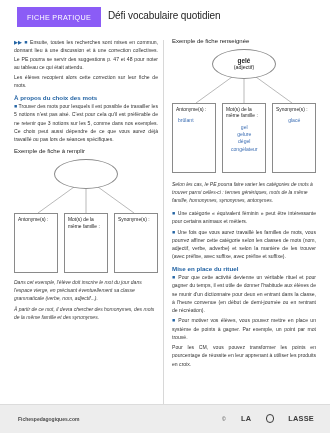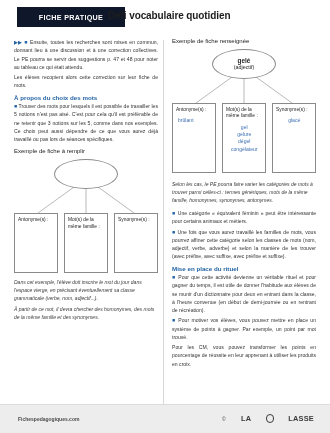--- a/index.html
+++ b/index.html
@@ -10,30 +10,30 @@
     overflow:hidden;
     position:relative;
     color:#2b2b2b;
   }
   .page{position:absolute;inset:0;background:#fff;}
 
   
   .header{position:absolute;left:0;top:0;width:330px;height:32px;}
   .badge{
     position:absolute;left:17px;top:7px;
-    width:108px;height:20px;
-    background:#0f172a;
+    width:84px;height:20px;
+    background:#8b5cf6;
     color:#ffffff;
-    font-size:7.2px;font-weight:bold;letter-spacing:.3px;
+    font-size:7.2px;font-weight:normal;letter-spacing:.3px;
     display:flex;align-items:center;justify-content:center;
     text-transform:uppercase;
   }
   .doc-title{
     position:absolute;left:108px;top:10px;
-    font-size:10px;font-weight:bold;color:#1d1d1d;
+    font-size:10px;font-weight:normal;color:#1d1d1d;
     letter-spacing:-.1px;
     text-align:right;
   }
 
   
   .col{position:absolute;top:38px;width:144px;}
   .col-left{left:14px;}
   .col-right{left:172px;}
   .divider{
     position:absolute;left:163px;top:40px;width:1px;height:365px;

